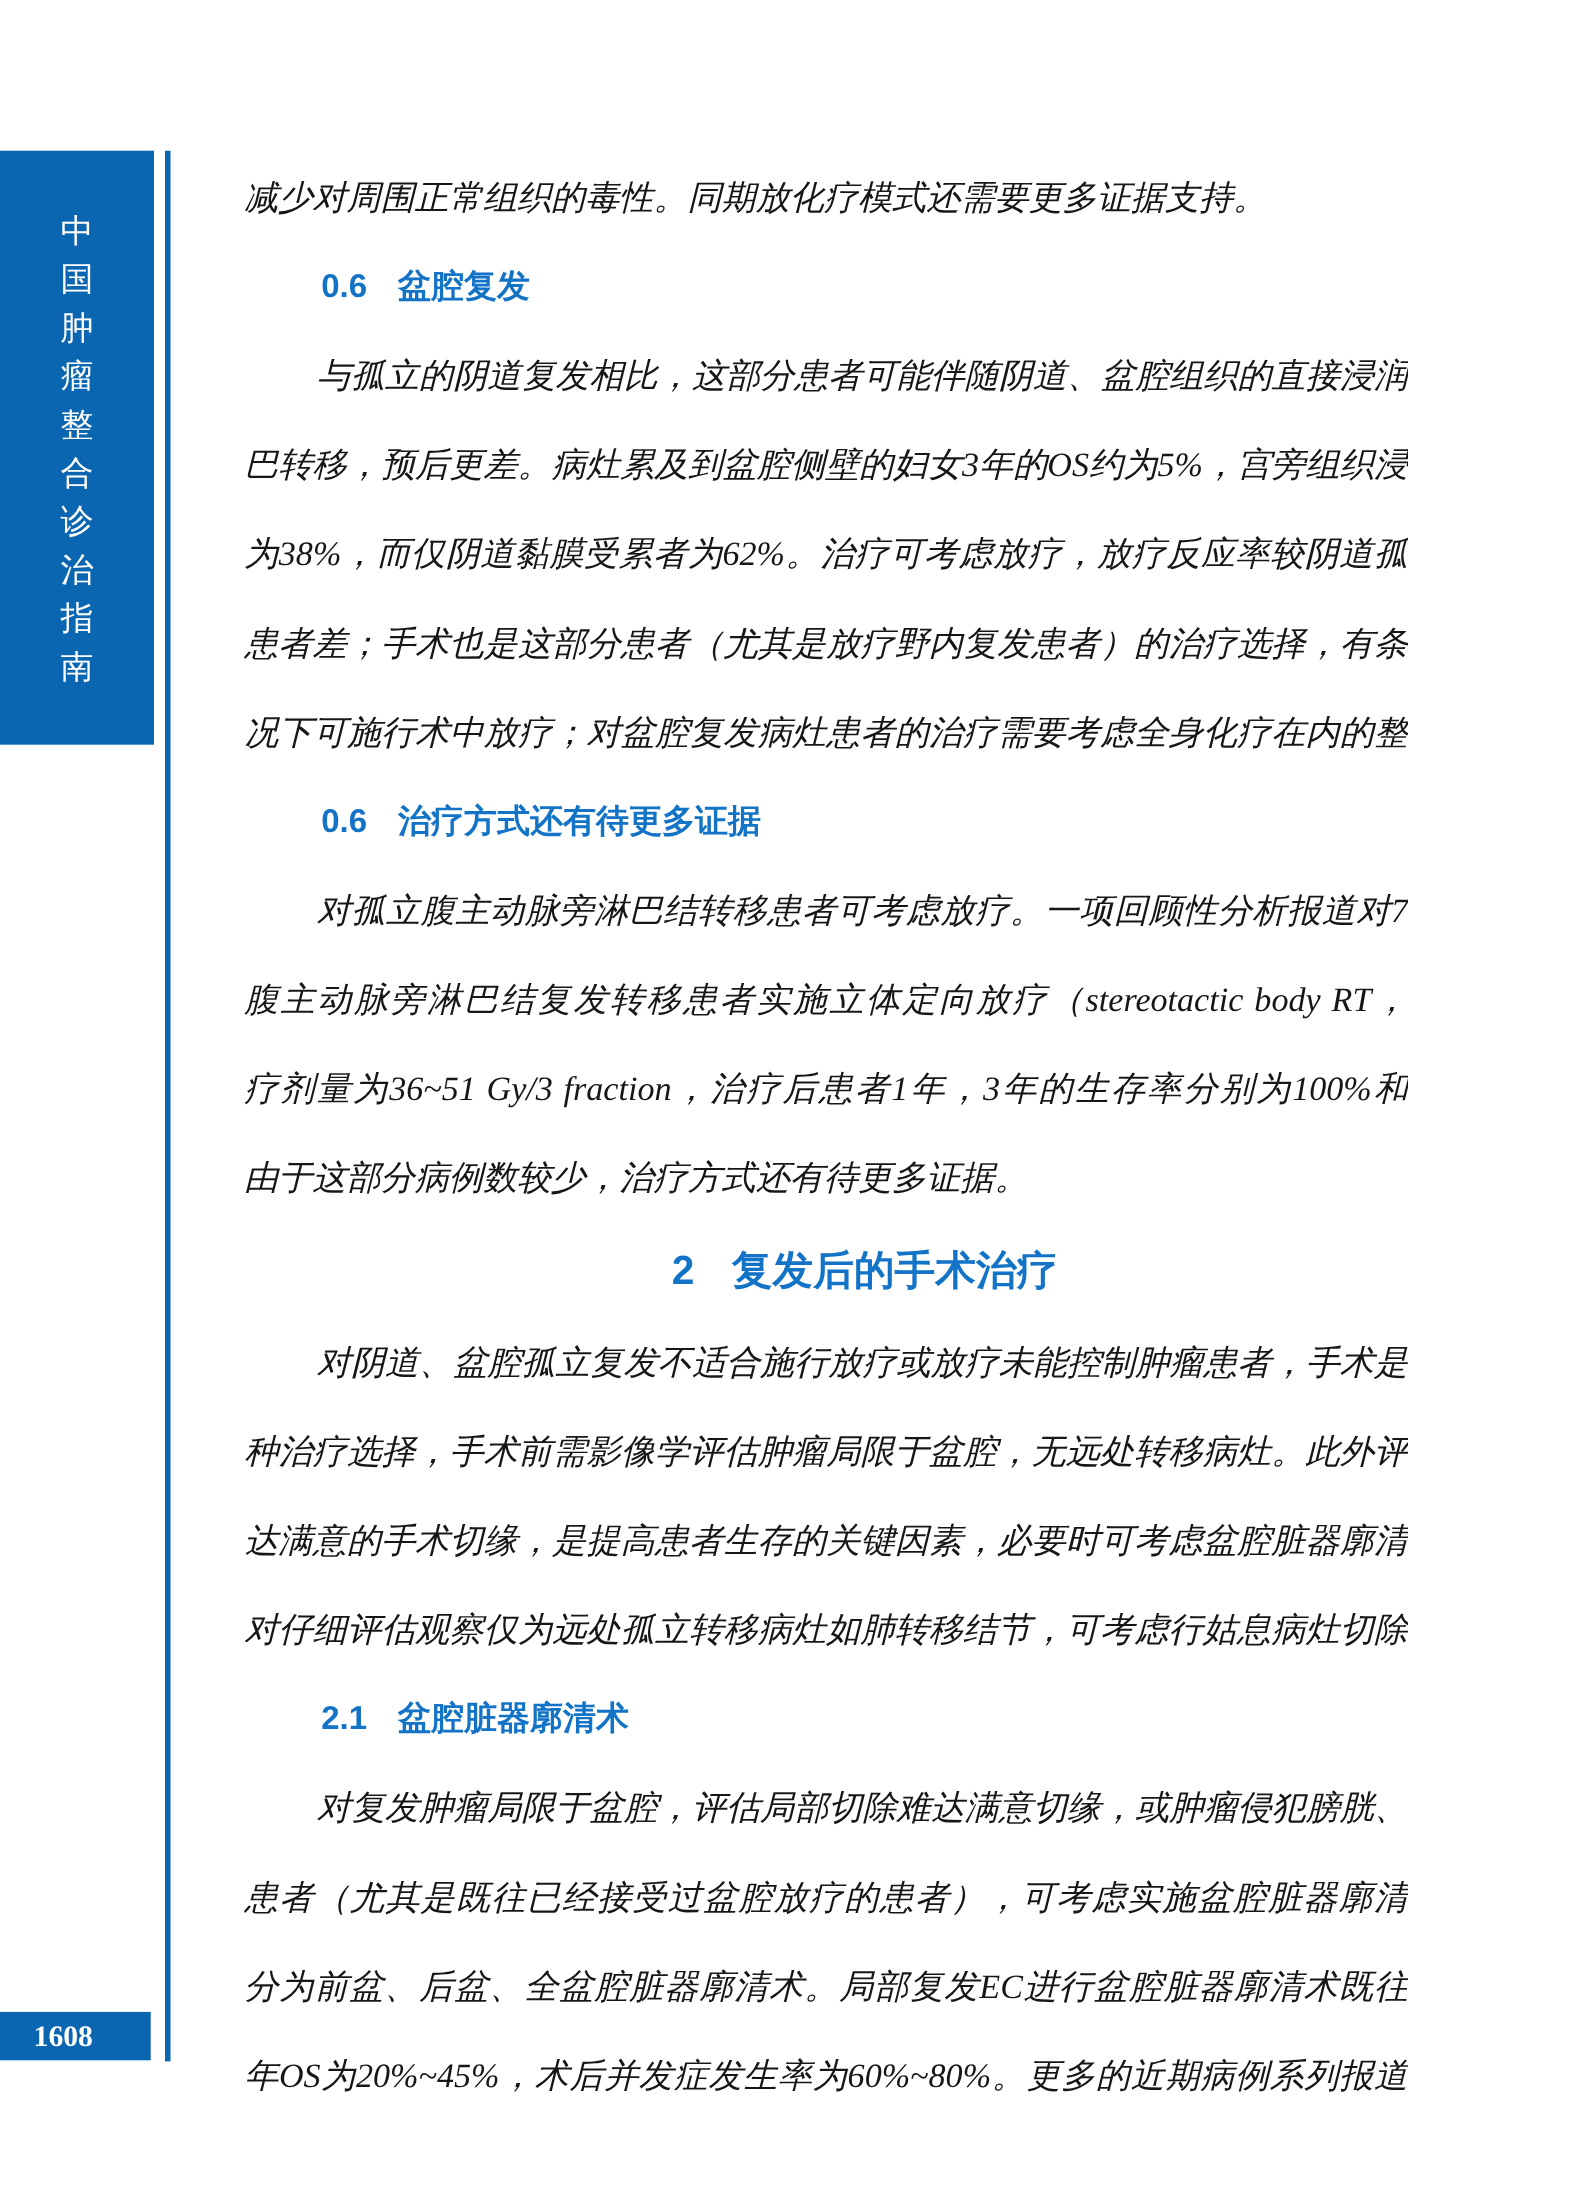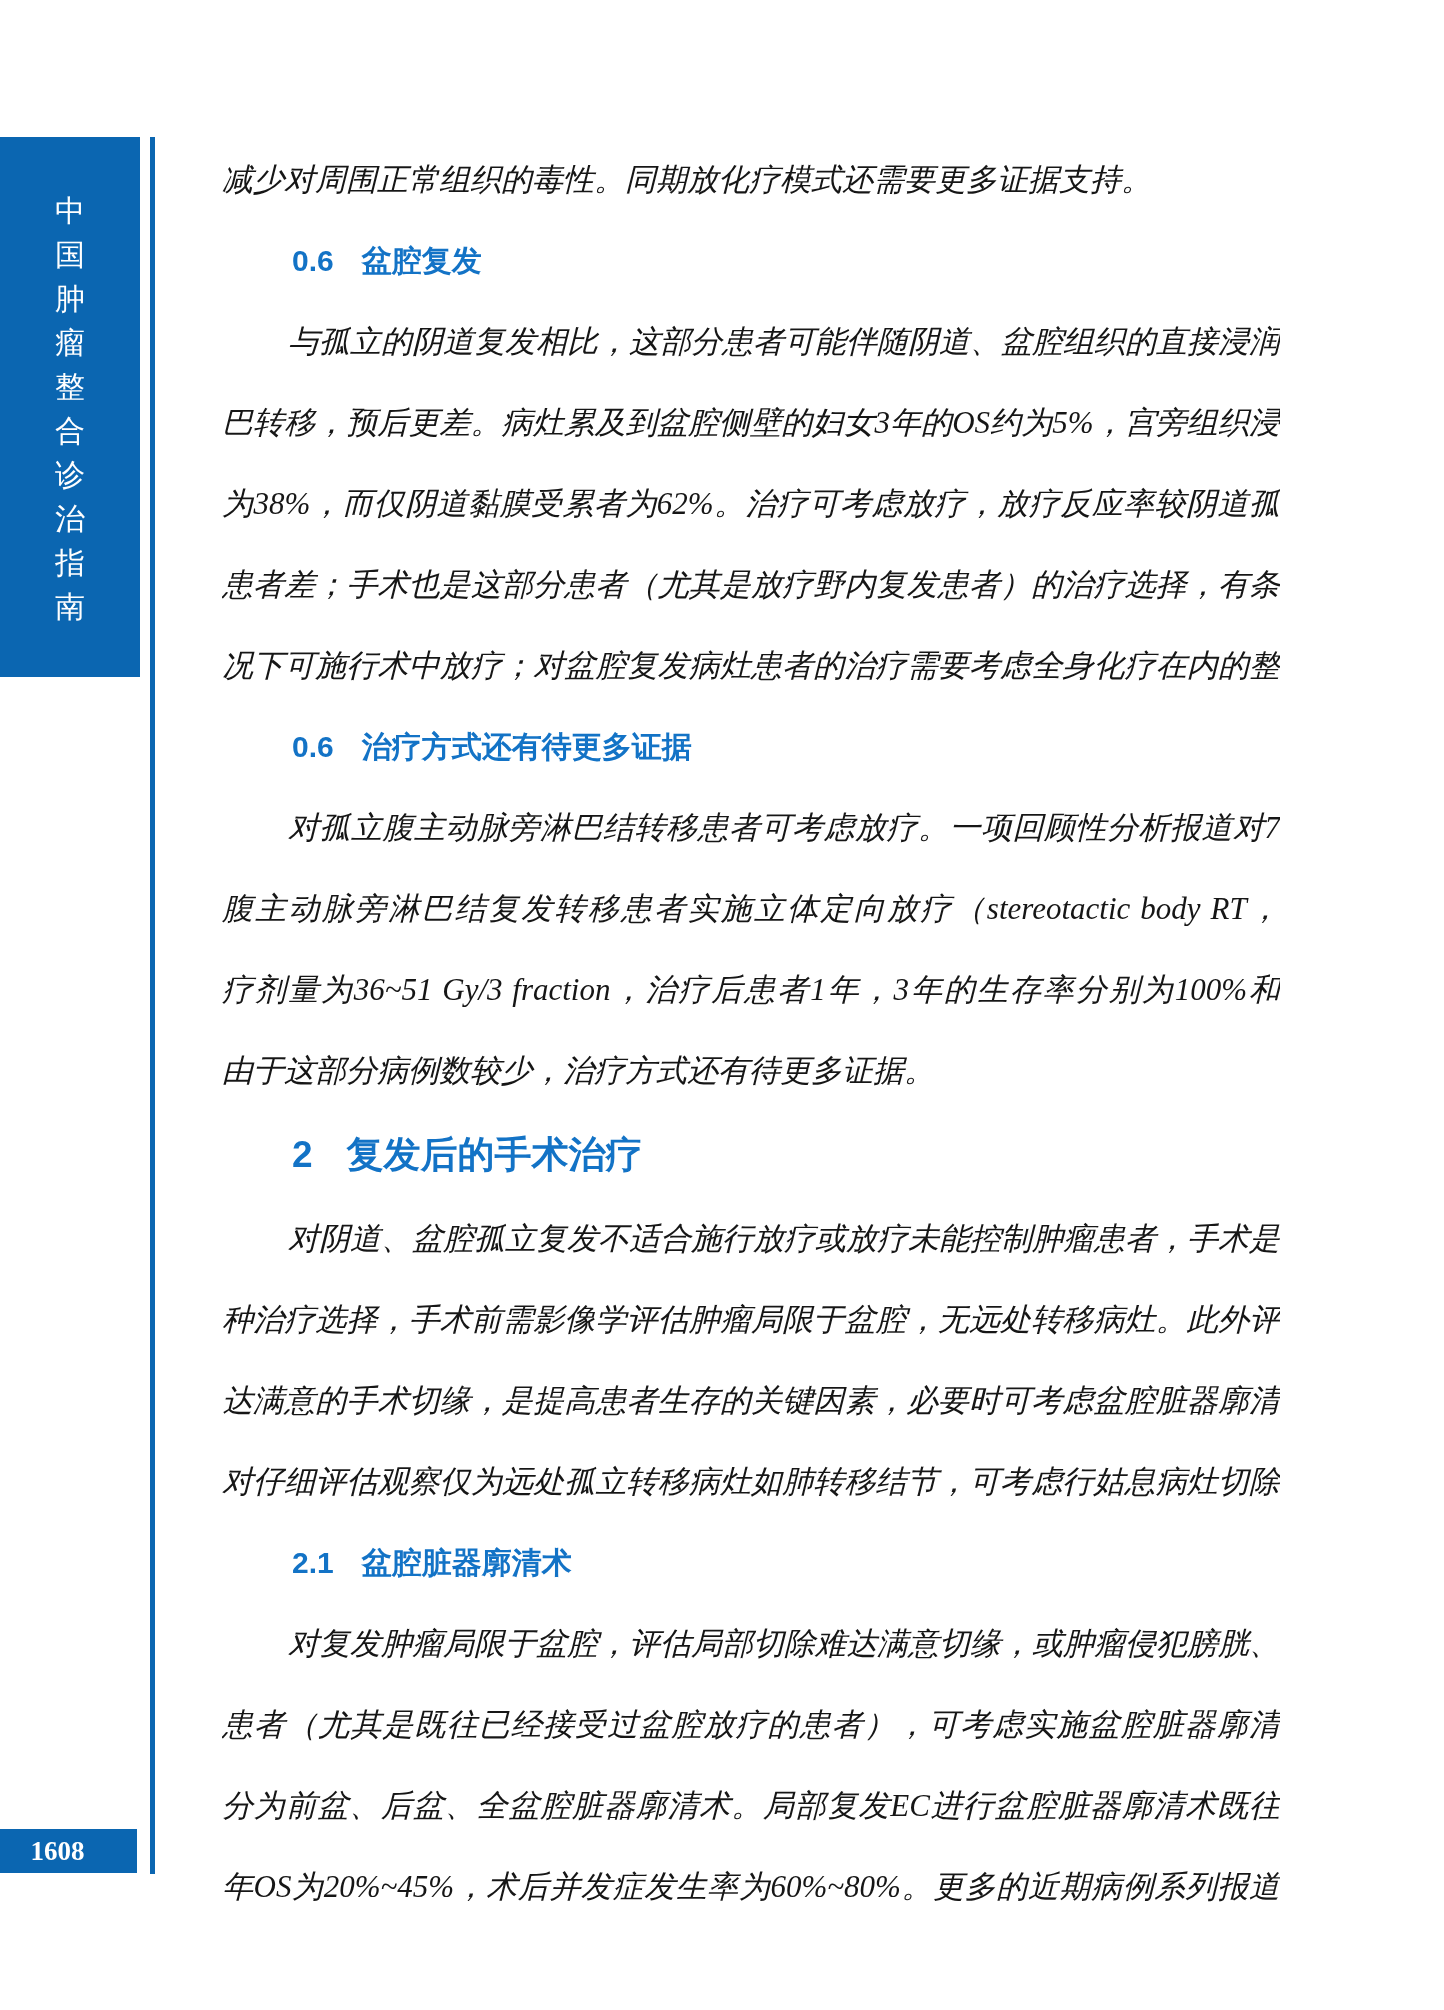--- a/index.html
+++ b/index.html
@@ -57,20 +57,21 @@
     color:#1373c6;font-size:30px;font-weight:bold;
     font-family:"Liberation Sans","DejaVu Sans",sans-serif;
   }
   .sub.gap-top{margin-top:12px;}
   .sub .num{margin-right:28px;}
 
   .h-main{
     height:56px;line-height:56px;margin:30px 0 26px 0;padding-left:70px;
     color:#1373c6;font-size:37px;font-weight:bold;
     font-family:"Liberation Sans","DejaVu Sans",sans-serif;
+    text-align:center;
   }
   .h-main .num{margin-right:34px;}
 </style>
 </head>
 <body>
 
 <div class="page">
 
   <aside class="spine">
     <span class="spine-char">中</span>

